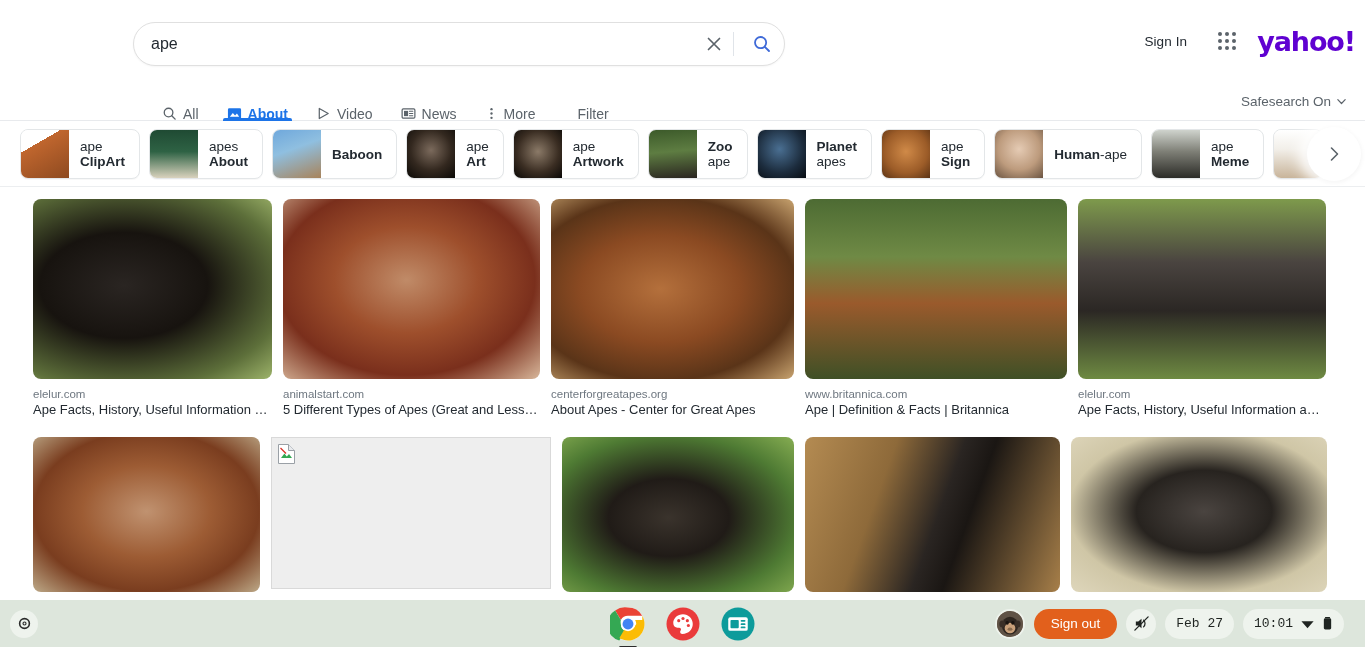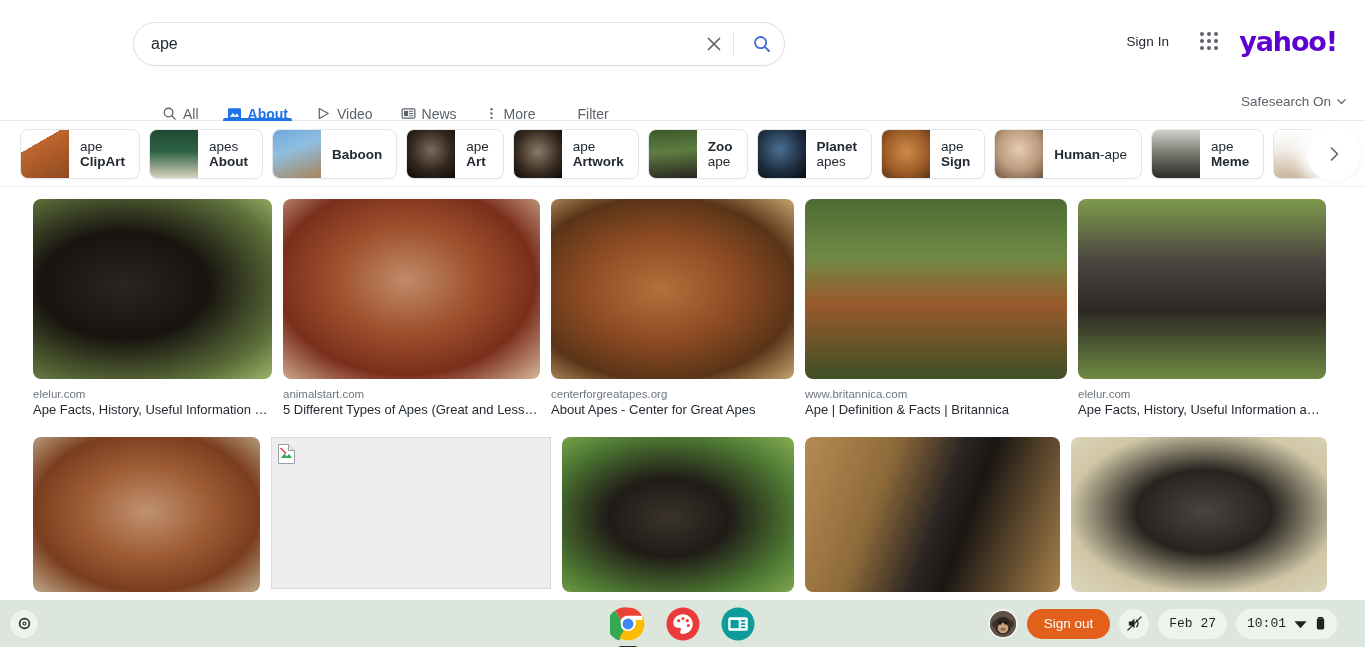--- a/index.html
+++ b/index.html
@@ -31,21 +31,21 @@
   .search-clear {
     width:34px; height:34px; display:flex; align-items:center; justify-content:center;
     cursor:pointer; color:#5b636a;
   }
   .search-divider { width:1px; height:24px; background:#e0e4e9; margin:0 6px 0 2px; }
   .search-go {
     width:44px; height:44px; display:flex; align-items:center; justify-content:center;
     cursor:pointer;
   }
   .hdr-right {
-    position:absolute; right:20px; top:0; height:82px;
+    position:absolute; right:2px; top:0; height:82px;
     display:flex; align-items:center; gap:0px;
   }
   .signin {
     font-size:13.5px; color:#232a31; cursor:pointer;
     padding:6px 10px; letter-spacing:0.1px;
   }
   .apps-grid {
     width:36px; height:36px; display:flex; align-items:center; justify-content:center;
     cursor:pointer; margin:0 12px 0 12px;
   }
@@ -154,21 +154,21 @@
   .tb-center {
     position:absolute; left:0; right:0; display:flex; justify-content:center;
     align-items:center; gap:19px;
   }
   .tb-app { width:36px; height:36px; position:relative; cursor:pointer; }
   .tb-app .ind {
     position:absolute; bottom:-7px; left:50%; transform:translateX(-50%);
     width:18px; height:3px; border-radius:2px; background:#2b2b2b;
   }
   .tb-right {
-    position:absolute; right:28px; display:flex; align-items:center; gap:9px;
+    position:absolute; right:21px; display:flex; align-items:center; gap:9px;
   }
   .tb-avatar {
     width:30px; height:30px; border-radius:50%; overflow:hidden; cursor:pointer;
     background:#8a7a66; border:2px solid #eef3ed;
   }
   .signout {
     background:#e2601c; color:#fff; font-size:13.5px; border:none;
     height:30px; padding:0 17px; border-radius:16px; cursor:pointer;
     font-family:"Liberation Sans", sans-serif;
   }

